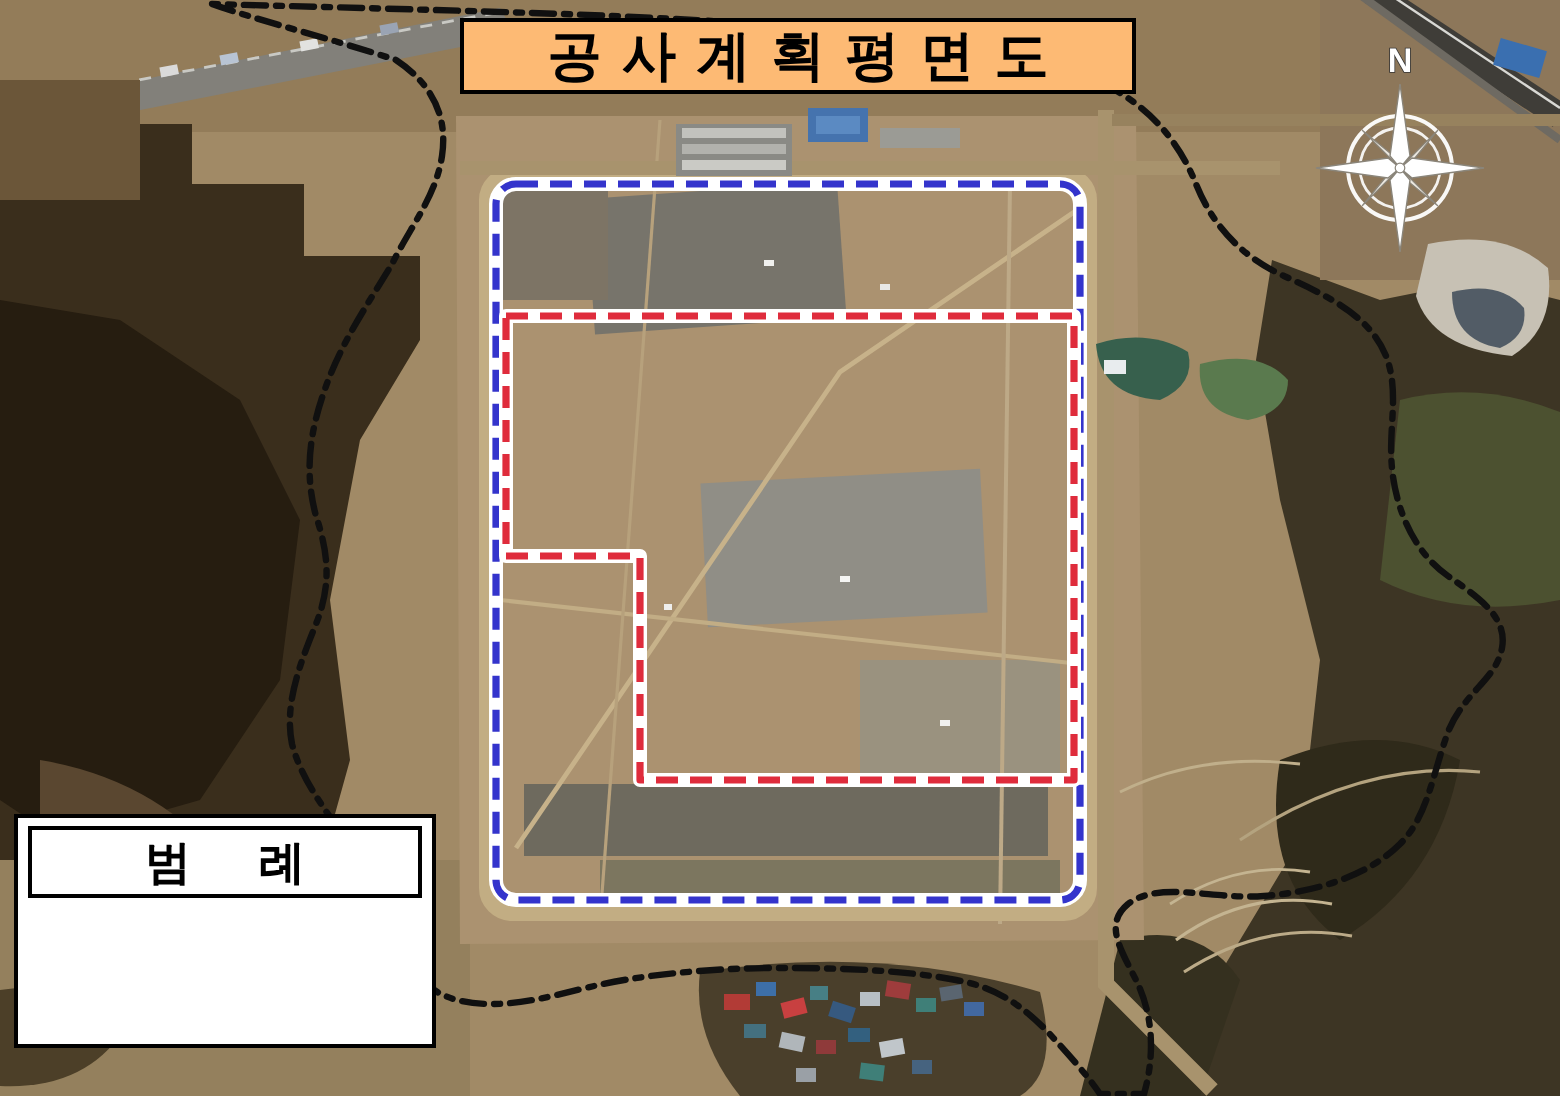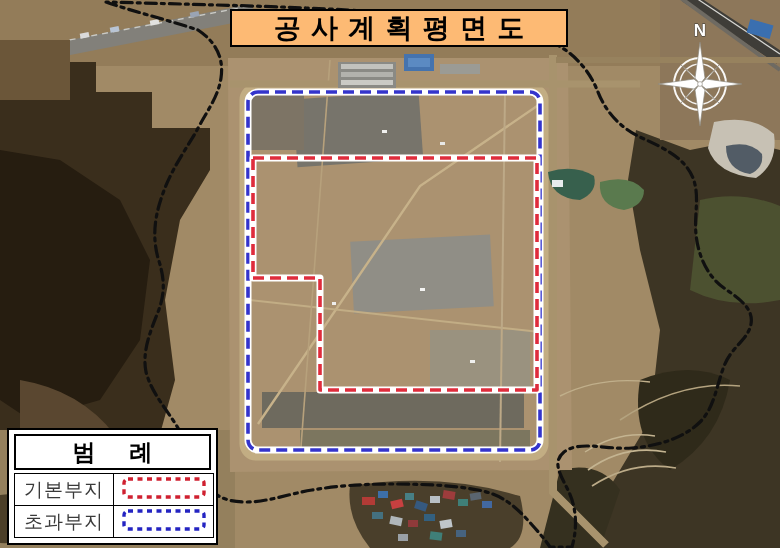--- a/index.html
+++ b/index.html
@@ -12,21 +12,21 @@
   
   .title-box{
     position:absolute;left:230px;top:9px;width:338px;height:38px;
     background:#fdba74;border:2px solid #000;box-sizing:border-box;
     display:flex;align-items:center;justify-content:center;
     font-size:27px;font-weight:bold;color:#000;
     letter-spacing:0.38em;text-indent:0.38em;white-space:nowrap;
   }
   
   .legend{
-    position:absolute;left:7px;top:428px;width:211px;height:117px;
+    position:absolute;left:7px;top:407px;width:211px;height:117px;
     background:#ffffff;border:2px solid #000;box-sizing:border-box;
     padding:4px 5px;
   }
   .legend-header{
     border:2px solid #000;height:36px;box-sizing:border-box;
     display:flex;align-items:center;justify-content:center;
     font-size:23px;font-weight:bold;color:#000;
     letter-spacing:0.6em;text-indent:0.6em;
   }
   .legend-table{
@@ -196,35 +196,15 @@
       </g>
       <circle r="2.4" fill="#ffffff" stroke="#8a857a" stroke-width="0.6"></circle>
       <text x="0" y="-48" text-anchor="middle" font-size="17" font-weight="bold" fill="#ffffff" stroke="#333333" stroke-width="0.8" paint-order="stroke" font-family="Liberation Sans, sans-serif">N</text>
     </g>
   </svg>
 
   <div class="title-box">공사계획평면도</div>
 
   <div class="legend">
     <div class="legend-header">범 례</div>
-    <table class="legend-table">
-      <tbody>
-        <tr>
-          <td class="legend-label">기본부지</td>
-          <td class="legend-swatch-cell">
-            <svg width="92" height="26" viewBox="0 0 92 26">
-              <rect x="6" y="4" width="80" height="18" rx="4" fill="none" stroke="#cf2030" stroke-width="3.4" stroke-dasharray="5 4.5"></rect>
-            </svg>
-          </td>
-        </tr>
-        <tr>
-          <td class="legend-label">초과부지</td>
-          <td class="legend-swatch-cell">
-            <svg width="92" height="26" viewBox="0 0 92 26">
-              <rect x="6" y="4" width="80" height="18" rx="4" fill="none" stroke="#2424c2" stroke-width="3.4" stroke-dasharray="5 4.5"></rect>
-            </svg>
-          </td>
-        </tr>
-      </tbody>
-    </table>
   </div>
 
 </div>
 
 </body></html>

